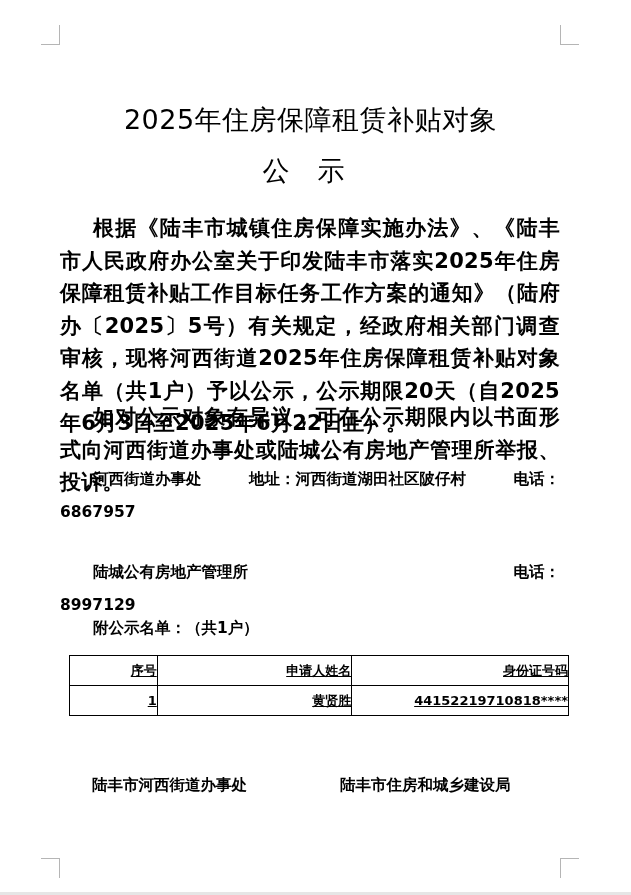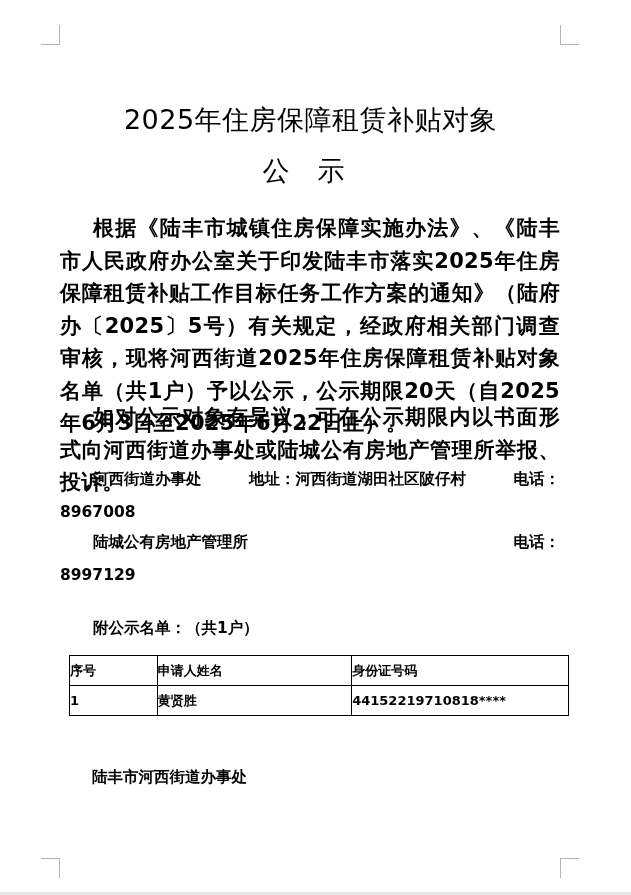--- a/index.html
+++ b/index.html
@@ -19,32 +19,32 @@
 
   .title { position: absolute; left: 0; width: 631px; text-align: center; font-size: 27px; font-weight: normal; letter-spacing: 0.5px; }
   .title-1 { top: 102px; left: -5px; }
   .title-2 { top: 153px; letter-spacing: 28px; padding-left: 28px; box-sizing: border-box; left: -12px; }
 
   .para { position: absolute; left: 60px; width: 500px; font-size: 21px; font-weight: bold; line-height: 32.5px; letter-spacing: 0.3px; text-align: justify; text-align-last: left; }
   .p1 { top: 212px; text-indent: 33px; }
   .p2 { top: 401px; text-indent: 33px; }
   .contact { position: absolute; left: 60px; width: 500px; font-size: 15.5px; font-weight: bold; line-height: 32.5px; }
   .contact-1 { top: 463px; }
-  .contact-2 { top: 526px; }
+  .contact-2 { top: 556px; }
   .contact .line1 { display: flex; justify-content: space-between; padding-left: 33px; }
 
   .list-title { position: absolute; left: 93px; top: 618px; font-size: 15.5px; font-weight: bold; }
 
   table.roster { position: absolute; left: 69px; top: 655px; width: 500px; border-collapse: collapse; font-size: 13px; font-weight: bold; }
-  table.roster td { border: 1px solid #000; text-align: left; height: 29px; padding: 0; }
+  table.roster td { border: 1px solid #000; text-align: right; height: 29px; padding: 0; text-decoration: underline; }
   table.roster col.c1 { width: 88px; }
   table.roster col.c2 { width: 195px; }
   table.roster col.c3 { width: 217px; }
 
-  .sig { position: absolute; font-size: 15.5px; font-weight: bold; }
+  .sig { position: absolute; font-size: 15.5px; font-weight: bold; margin-top: 8px; }
   .sig-left { left: 92px; top: 767px; }
   .sig-right { left: 340px; top: 767px; }
   .sig-date { left: 367px; top: 800px; }
 </style>
 </head>
 <body>
 
 <div class="page">
   <div class="corner c-tl"></div>
   <div class="corner c-tr"></div>
@@ -56,21 +56,21 @@
 
   <div class="para p1">根据《陆丰市城镇住房保障实施办法》、《陆丰市人民政府办公室关于印发陆丰市落实2025年住房保障租赁补贴工作目标任务工作方案的通知》（陆府办〔2025〕5号）有关规定，经政府相关部门调查审核，现将河西街道2025年住房保障租赁补贴对象名单（共1户）予以公示，公示期限20天（自2025年6月3日至2025年6月22日止）。</div>
   <div class="para p2">如对公示对象有异议，可在公示期限内以书面形式向河西街道办事处或陆城公有房地产管理所举报、投诉。</div>
 
   <div class="contact contact-1">
     <div class="line1">
       <span>河西街道办事处</span>
       <span>地址：河西街道湖田社区陂仔村</span>
       <span>电话：</span>
     </div>
-    <div>8967008</div>
+    <div>6867957</div>
   </div>
 
   <div class="contact contact-2">
     <div class="line1">
       <span>陆城公有房地产管理所</span>
       <span>电话：</span>
     </div>
     <div>8997129</div>
   </div>
 
@@ -90,14 +90,15 @@
     </tr>
     <tr>
       <td>1</td>
       <td>黄贤胜</td>
       <td>44152219710818****</td>
     </tr>
   </tbody>
     </table>
 
   <div class="sig sig-left">陆丰市河西街道办事处</div>
+  <div class="sig sig-right">陆丰市住房和城乡建设局</div>
 </div>
 <div class="bottom-strip"></div>
 
 </body></html>

